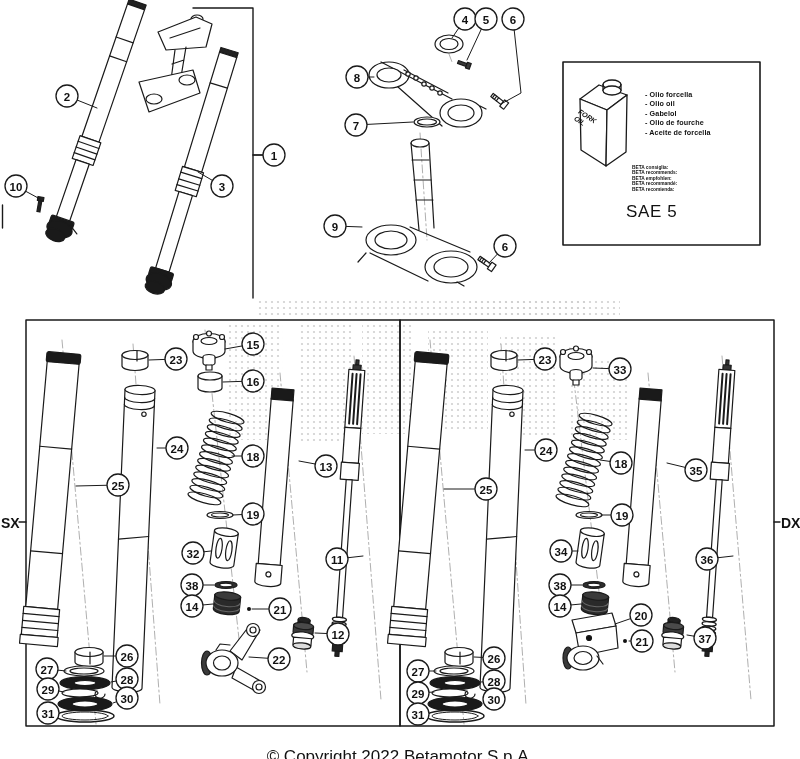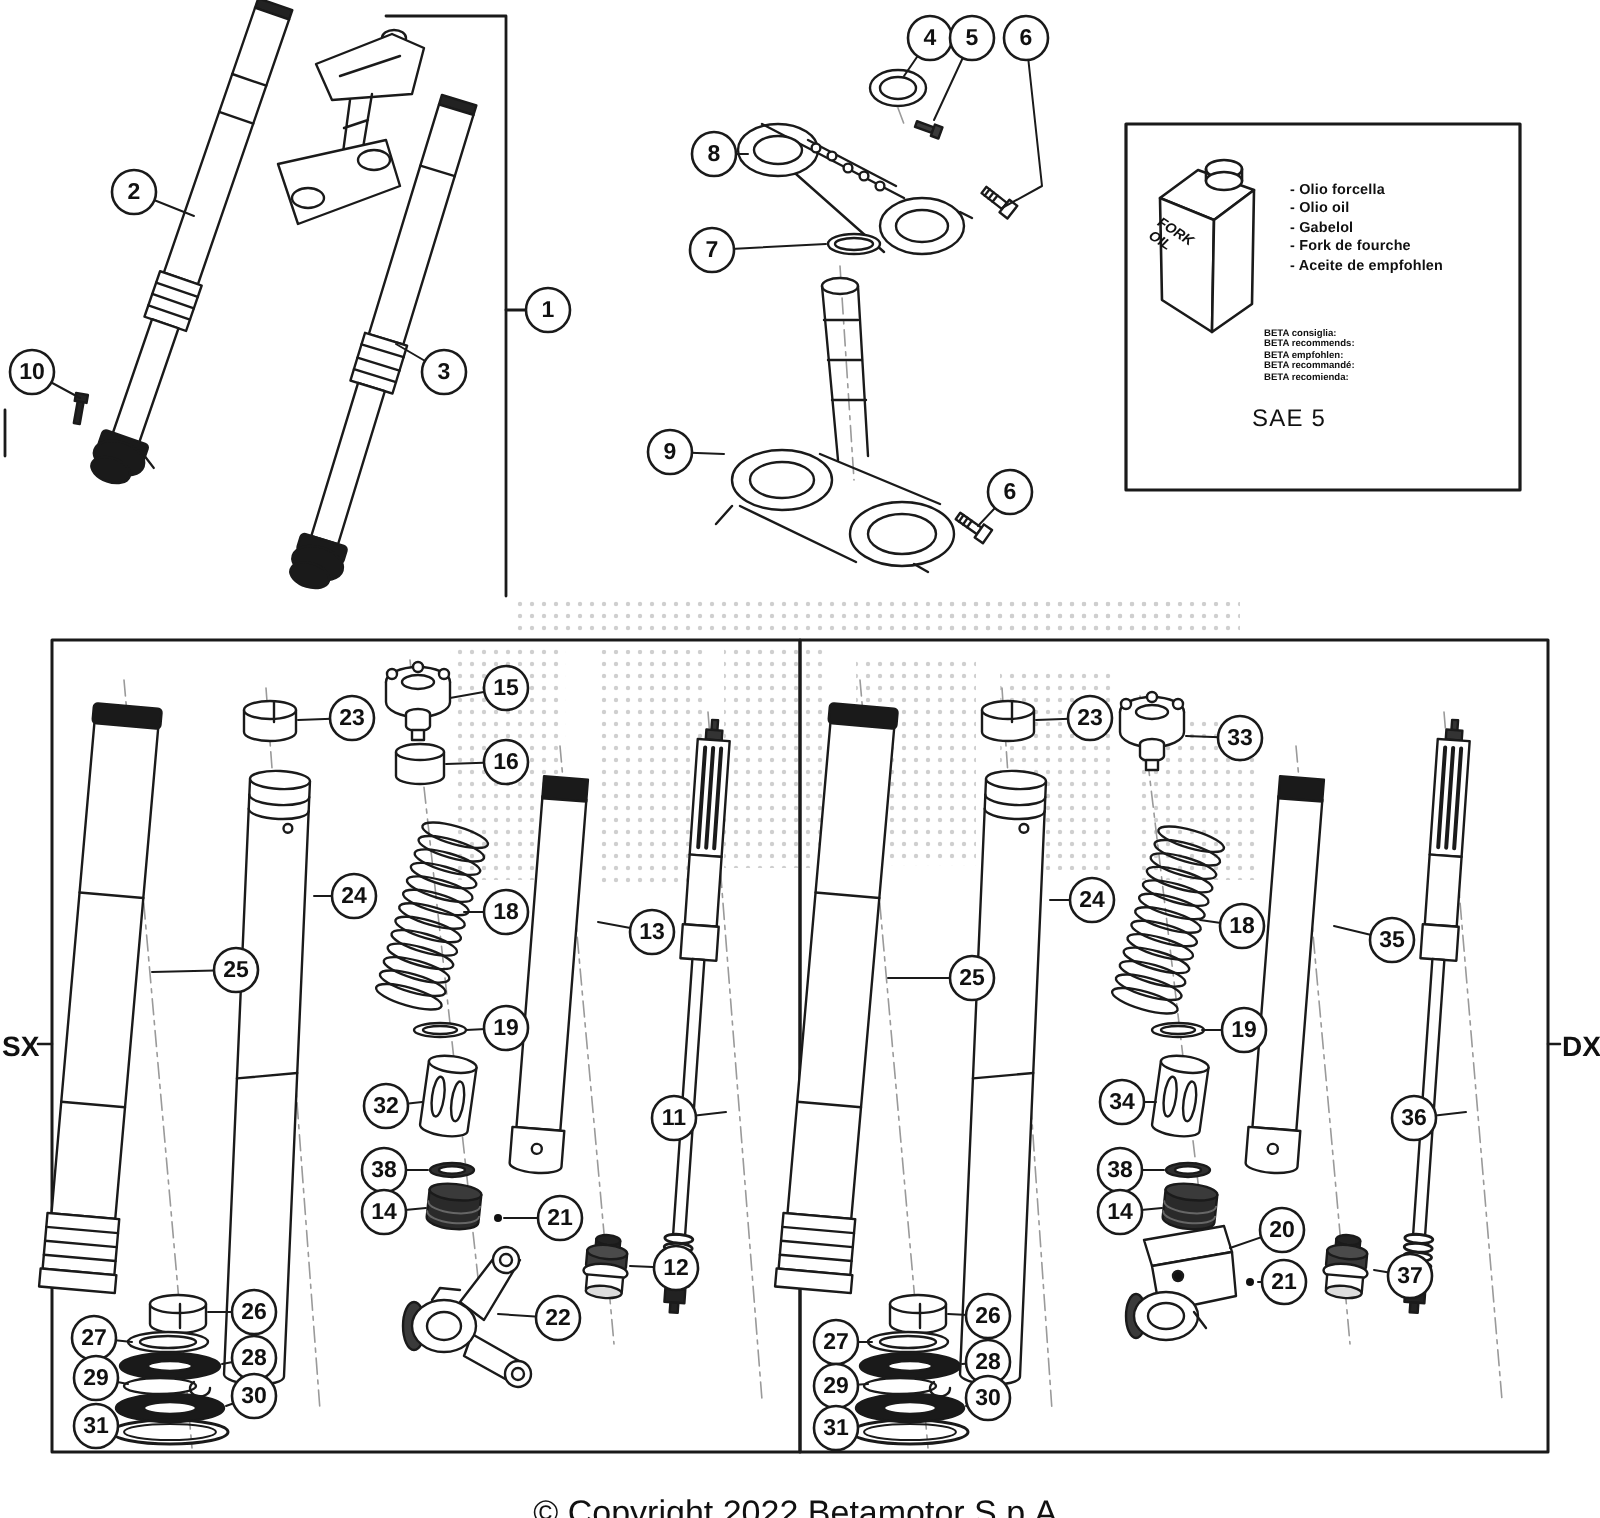--- a/index.html
+++ b/index.html
@@ -4,21 +4,21 @@
 <style>
   html,body{margin:0;padding:0;background:#ffffff;}
   #stage{position:relative;width:800px;height:759px;background:#ffffff;overflow:hidden;
          font-family:"Liberation Sans",sans-serif;color:#111;}
   #stage svg{position:absolute;left:0;top:0;}
   .co-num{font:600 11.5px "Liberation Sans",sans-serif;fill:#111;}
   .side-label{font:700 14px "Liberation Sans",sans-serif;fill:#111;}
   .overlay{position:absolute;color:#111;}
   #oil-names{left:645px;top:90px;font-size:7.2px;line-height:9.4px;font-weight:700;letter-spacing:.1px;}
   #oil-recs{left:632px;top:165px;font-size:4.8px;line-height:5.4px;font-weight:600;}
-  #oil-grade{left:626px;top:202px;font-size:12px;font-weight:500;letter-spacing:.6px;}
+  #oil-grade{left:626px;top:202px;font-size:17px;font-weight:500;letter-spacing:.6px;}
   #bottle-label{left:581px;top:108px;font-size:7px;font-weight:700;font-style:italic;
                 transform:rotate(33deg);transform-origin:left top;line-height:8px;white-space:pre-line;}
   #footer-copyright{position:absolute;left:0;top:733px;width:782px;text-align:center;
                     padding-left:18px;box-sizing:border-box;font-size:17px;font-weight:500;margin-top:14px;}
 </style>
 </head>
 <body>
 
 <div id="stage">
 
@@ -615,22 +615,22 @@
         </g>
   </g>
 </svg>
 
 <div class="overlay" id="bottle-label">FORK
 OIL</div>
 <div class="overlay" id="oil-names">
       <div>- Olio forcella</div>
       <div>- Olio oil</div>
       <div>- Gabelol</div>
-      <div>- Fork de fourche</div>
-      <div>- Aceite de empfohlen</div>
+      <div>- Olio de fourche</div>
+      <div>- Aceite de forcella</div>
     </div>
 <div class="overlay" id="oil-recs">
       <div>BETA consiglia:</div>
       <div>BETA recommends:</div>
       <div>BETA empfohlen:</div>
       <div>BETA recommandé:</div>
       <div>BETA recomienda:</div>
     </div>
 <div class="overlay" id="oil-grade">SAE 5</div>
 <div id="footer-copyright">© Copyright 2022 Betamotor S.p.A.</div>

